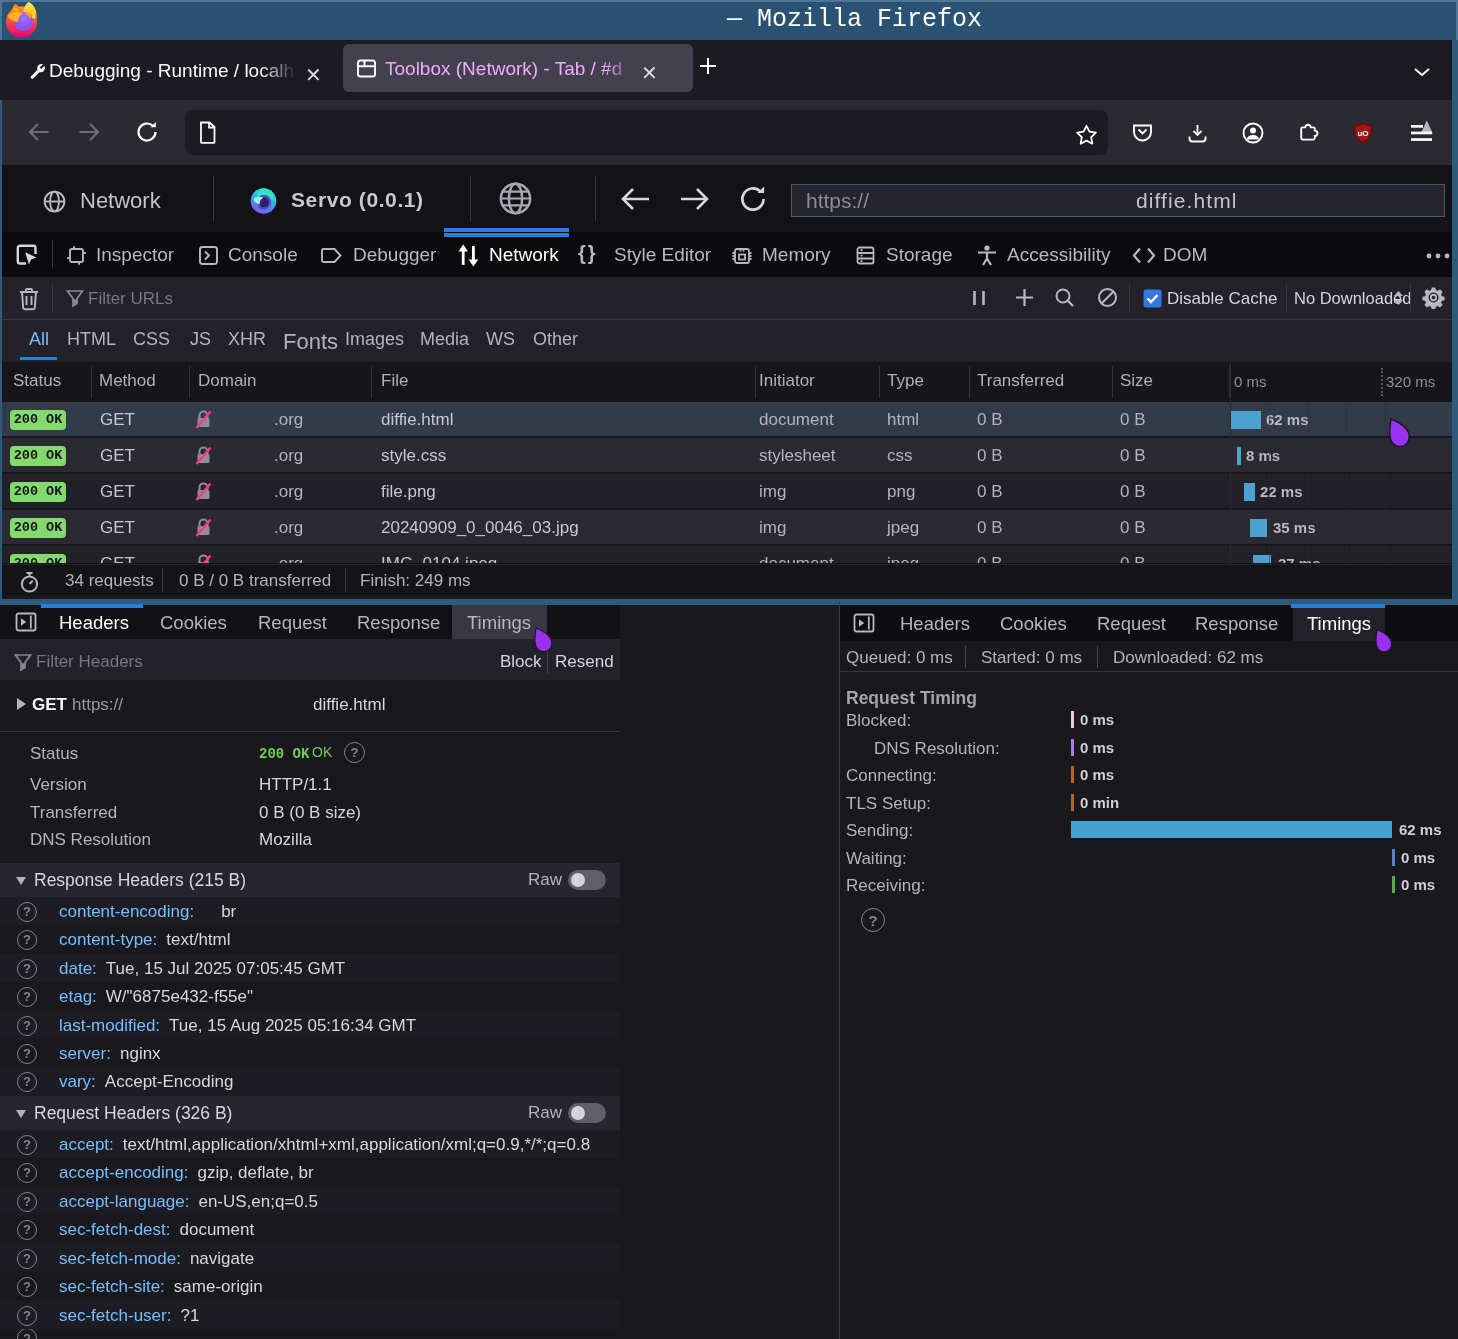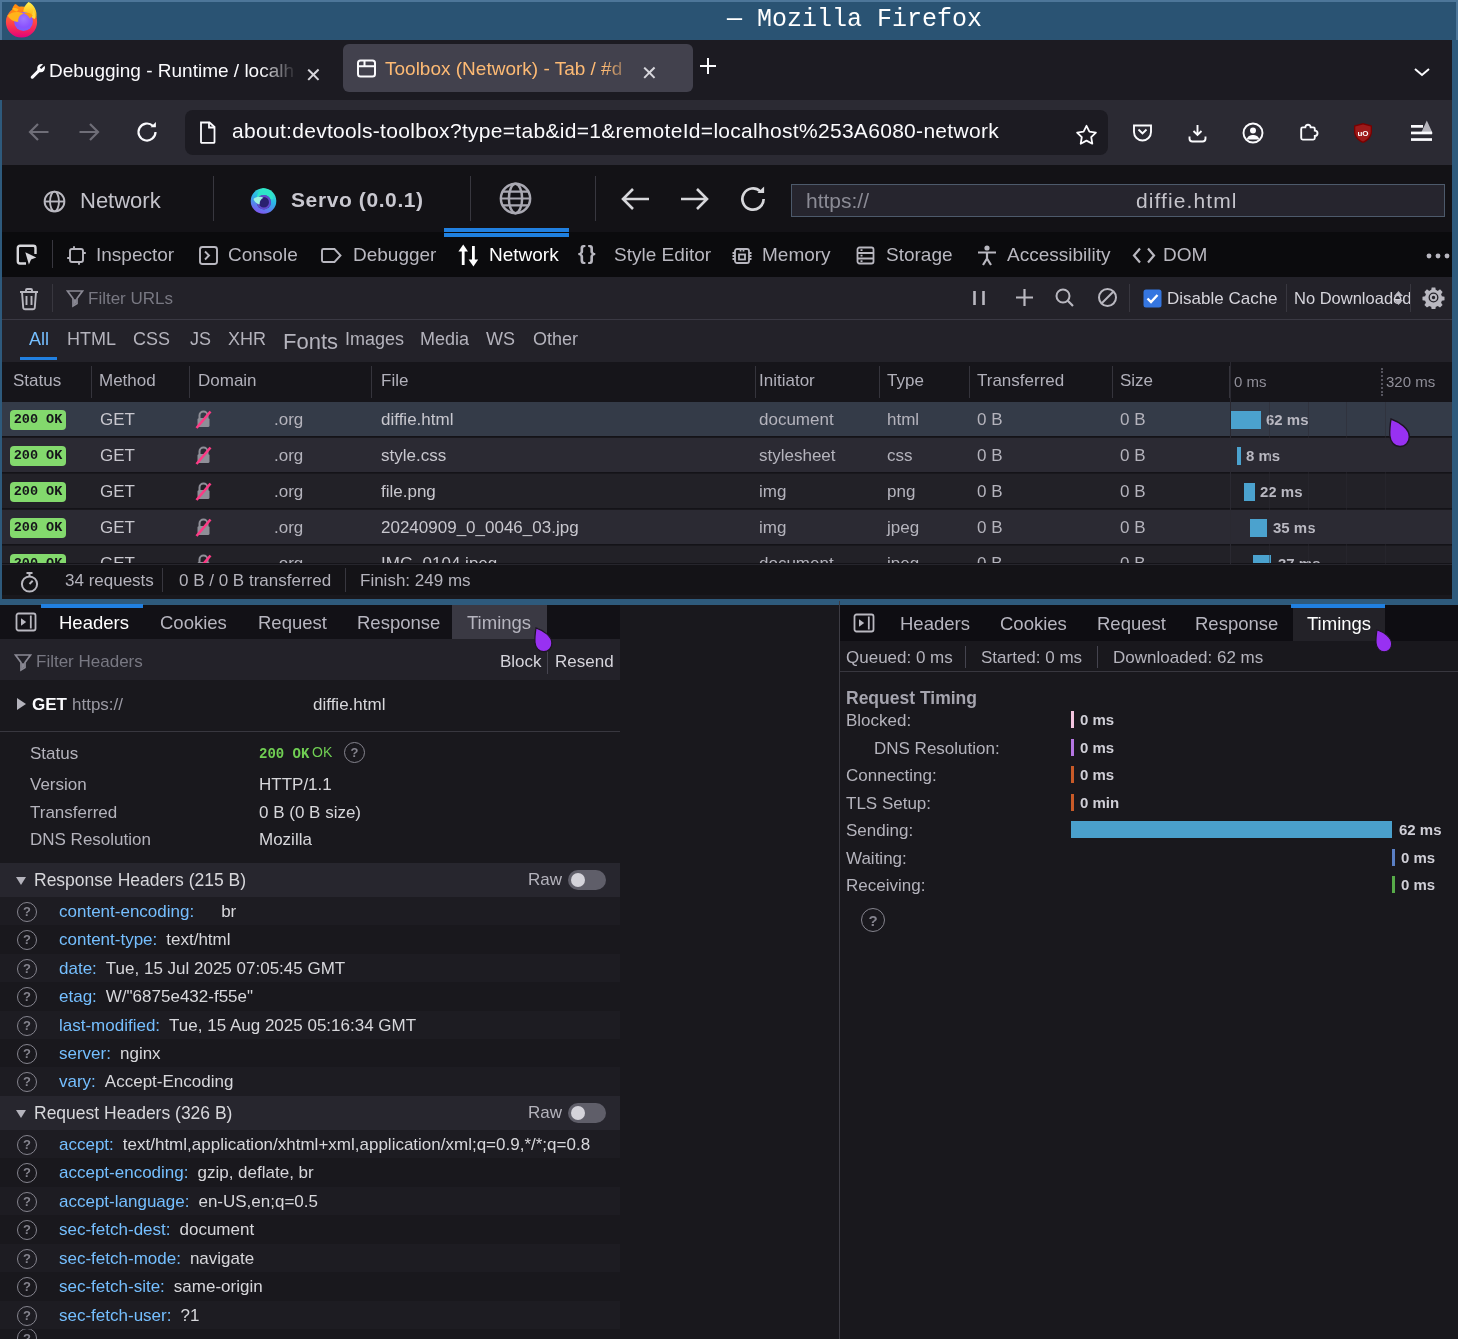--- a/index.html
+++ b/index.html
@@ -72,21 +72,21 @@
 
 <div class="a" style="left:343px;top:44px;width:350px;height:48px;background:#42414d;border-radius:6px"></div>
 <div class="a" style="left:356px;top:58px;width:21px;height:21px">
 <svg width="21" height="21" viewBox="0 0 21 21">
         <g fill="none" stroke="#fbfbfe" stroke-width="2">
           <rect x="2" y="2.5" width="17" height="16" rx="2.5"></rect>
           <path d="M2.5 8.2h16M8.5 3v5"></path>
         </g>
       </svg>
 </div>
-<div class="a" style="left:385px;top:58px;width:250px;height:24px;font-size:19px;color:#fdba74;white-space:nowrap;overflow:hidden;-webkit-mask-image:linear-gradient(90deg,#000 88%,transparent)">Toolbox (Network) - Tab / #d</div>
+<div class="a" style="left:385px;top:58px;width:250px;height:24px;font-size:19px;color:#f0abfc;white-space:nowrap;overflow:hidden;-webkit-mask-image:linear-gradient(90deg,#000 88%,transparent)">Toolbox (Network) - Tab / #d</div>
 <div class="a" style="left:641px;top:61px;font-size:20px;color:#d8d7dd">✕</div>
 
 <div class="a" style="left:697px;top:55px;width:22px;height:22px">
       <svg width="22" height="22" viewBox="0 0 22 22">
         <path d="M11 3v16M3 11h16" stroke="#fbfbfe" stroke-width="2"></path>
       </svg>
     </div>
 <div class="a" style="left:1412px;top:62px;width:20px;height:20px">
       <svg width="20" height="20" viewBox="0 0 20 20">
         <path d="M3 7l7 6 7-6" fill="none" stroke="#fbfbfe" stroke-width="2"></path>
@@ -111,21 +111,20 @@
       </svg>
     </div>
 
 <div class="a" style="left:185px;top:110px;width:923px;height:45px;background:#1c1b22;border-radius:8px"></div>
 <div class="a" style="left:198px;top:121px;width:19px;height:23px">
       <svg width="19" height="23" viewBox="0 0 19 23">
         <path d="M3 1.5h8.5L16.5 6v15a.8.8 0 0 1-.8.8H3.8A.8.8 0 0 1 3 21V1.5z" fill="none" stroke="#fbfbfe" stroke-width="1.8"></path>
         <path d="M11 1.5V6.5h5.5" fill="none" stroke="#fbfbfe" stroke-width="1.8"></path>
       </svg>
     </div>
-<div class="a" style="left:232px;top:119px;font-size:21px;letter-spacing:0.3px;color:#fbfbfe;white-space:pre">about:devtools-toolbox?type=tab&amp;id=1&amp;remoteId=localhost%253A6080-network</div>
 <div class="a" style="left:1075px;top:124px;width:23px;height:23px">
       <svg width="23" height="23" viewBox="0 0 23 23">
         <path d="M11.5 1.8l2.9 5.9 6.5.9-4.7 4.6 1.1 6.5-5.8-3.1-5.8 3.1 1.1-6.5L2.1 8.6l6.5-.9z" fill="none" stroke="#fbfbfe" stroke-width="1.8" stroke-linejoin="round"></path>
       </svg>
     </div>
 
 <div class="a" style="left:1132px;top:122px;width:21px;height:21px">
       <svg width="21" height="21" viewBox="0 0 21 21">
         <path d="M2 3.5h17v6.5a8.5 8.5 0 0 1-17 0z" fill="none" stroke="#fbfbfe" stroke-width="1.9"></path>
         <path d="M6.5 7.5l4 4 4-4" fill="none" stroke="#fbfbfe" stroke-width="1.9"></path>

